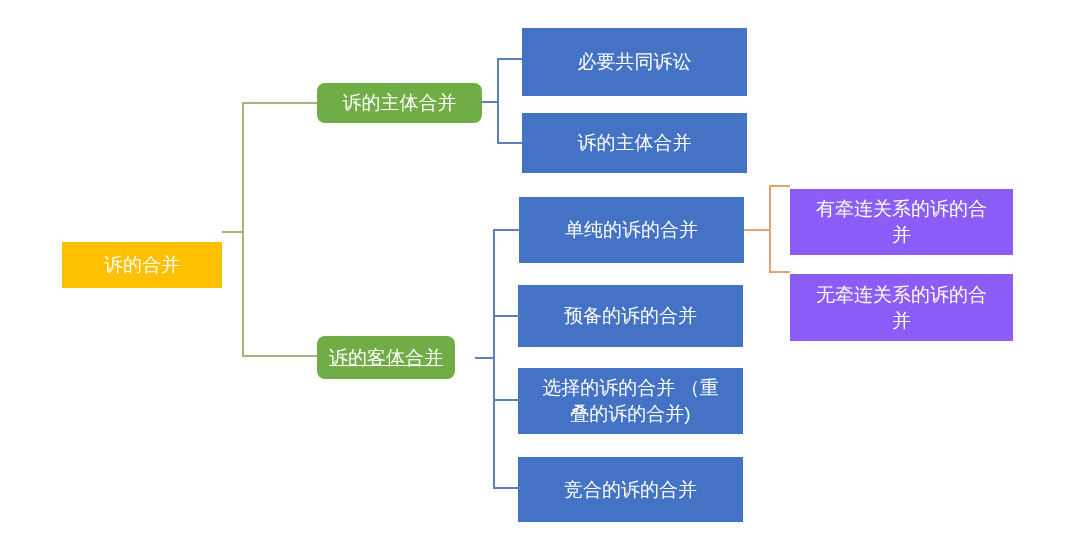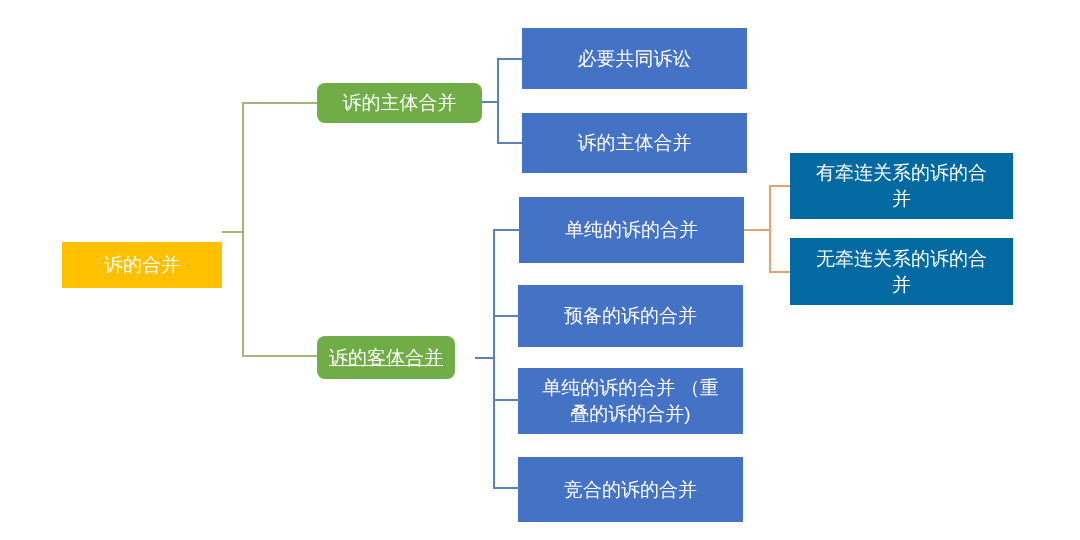--- a/index.html
+++ b/index.html
@@ -24,48 +24,48 @@
     font-size: 19px;
     line-height: 1.35;
     text-align: center;
     white-space: pre-line;
     box-sizing: border-box;
     padding: 2px 6px;
   }
   .node-root   { background: #FFC000; }
   .node-green  { background: #70AD47; border-radius: 8px; }
   .node-blue   { background: #4472C4; }
-  .node-orange { background: #0369a1; }
+  .node-orange { background: #8b5cf6; margin-top: 36px; }
   .line {
     position: absolute;
   }
   .line-olive  { background: #A3B578; }
   .line-blue   { background: #5C80B8; }
   .line-orange { background: #E2A272; }
 </style>
 </head>
 <body>
 
 <div class="canvas">
 
   <div class="node node-root" style="left:62px; top:210px; width:160px; height:46px;margin-top:32px;">诉的合并</div>
 
   <div class="node node-green" style="left:317px; top:83px; width:165px; height:40px;">诉的主体合并</div>
 
   <div class="node node-green" style="left:317px; top:336px; width:138px; height:43px;text-decoration:underline;">诉的客体合并</div>
 
-  <div class="node node-blue" style="left:522px; top:28px; width:225px; height:61px;">必要共同诉讼</div>
+  <div class="node node-blue" style="left:522px; top:28px; width:225px; height:68px;">必要共同诉讼</div>
 
   <div class="node node-blue" style="left:522px; top:113px; width:225px; height:60px;">诉的主体合并</div>
 
   <div class="node node-blue" style="left:519px; top:197px; width:225px; height:66px;">单纯的诉的合并</div>
 
   <div class="node node-blue" style="left:518px; top:285px; width:225px; height:62px;">预备的诉的合并</div>
 
-  <div class="node node-blue" style="left:518px; top:368px; width:225px; height:66px;">单纯的诉的合并 （重
+  <div class="node node-blue" style="left:518px; top:368px; width:225px; height:66px;">选择的诉的合并 （重
 叠的诉的合并)</div>
 
   <div class="node node-blue" style="left:518px; top:457px; width:225px; height:65px;">竞合的诉的合并</div>
 
   <div class="node node-orange" style="left:790px; top:153px; width:223px; height:66px;">有牵连关系的诉的合
 并</div>
 
   <div class="node node-orange" style="left:790px; top:238px; width:223px; height:67px;">无牵连关系的诉的合
 并</div>
 

